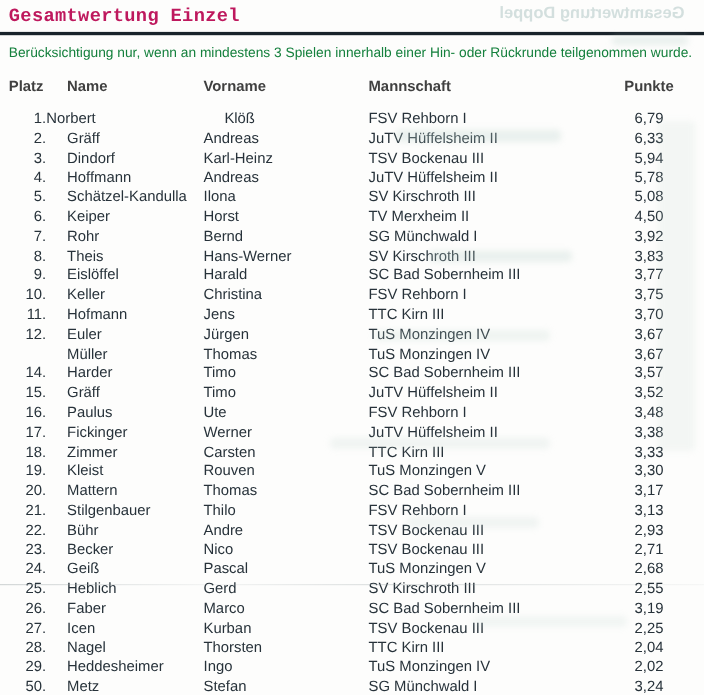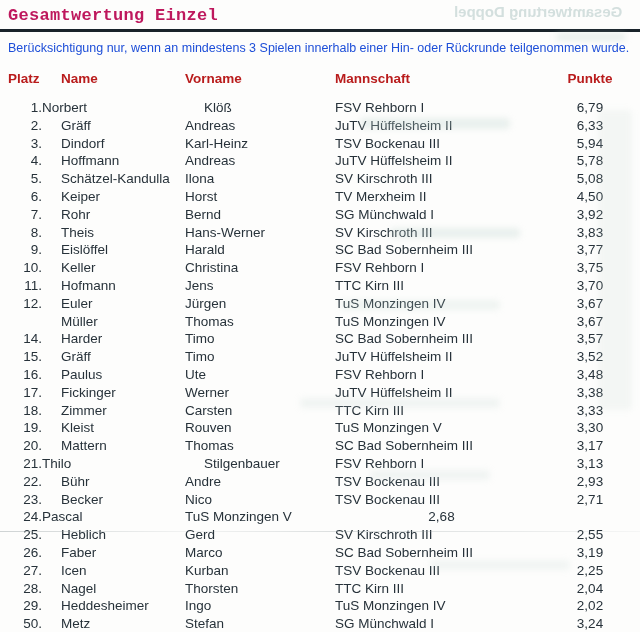--- a/index.html
+++ b/index.html
@@ -26,34 +26,34 @@
   }
   .title-rule{
     margin:2px 0 0 -8px;
     width:640px;height:3px;
     background:#19232a;
   }
   .note{
     margin:9px 0 0 0;
     font-size:12.5px;
     line-height:14px;
-    color:#1d4ed8;
+    color:#15803d;
     white-space:nowrap;
   }
   .thead,.trow{
     display:grid;
     grid-template-columns:34px 143px 150px 213px 84px;
     width:624px;
   }
   .thead{
     margin-top:15px;
     font-size:13.5px;
     font-weight:bold;
     line-height:17px;
-    color:#b91c1c;
+    color:#404040;
   }
   .thead .c.platz{text-align:left;}
   .c{white-space:nowrap;overflow:visible;}
   .c.platz{text-align:right;}
   .c.name{padding-left:19px;}
   .c.punkte{text-align:center;}
   .tbody{margin-top:12px;}
   .trow{
     font-size:13.5px;
     line-height:17.8px;
@@ -266,22 +266,22 @@
   <div class="trow">
     <div class="c platz">20.</div>
     <div class="c name">Mattern</div>
     <div class="c vorname">Thomas</div>
     <div class="c mannschaft">SC Bad Sobernheim III</div>
     <div class="c punkte">3,17</div>
   </div>
 
   <div class="trow">
     <div class="c platz">21.</div>
+    <div class="c name">Stilgenbauer</div>
     <div class="c vorname">Thilo</div>
-    <div class="c name">Stilgenbauer</div>
     <div class="c mannschaft">FSV Rehborn I</div>
     <div class="c punkte">3,13</div>
   </div>
 
   <div class="trow">
     <div class="c platz">22.</div>
     <div class="c name">Bühr</div>
     <div class="c vorname">Andre</div>
     <div class="c mannschaft">TSV Bockenau III</div>
     <div class="c punkte">2,93</div>
@@ -290,20 +290,21 @@
   <div class="trow">
     <div class="c platz">23.</div>
     <div class="c name">Becker</div>
     <div class="c vorname">Nico</div>
     <div class="c mannschaft">TSV Bockenau III</div>
     <div class="c punkte">2,71</div>
   </div>
 
   <div class="trow">
     <div class="c platz">24.</div>
+    <div class="c name">Geiß</div>
     <div class="c vorname">Pascal</div>
     <div class="c mannschaft">TuS Monzingen V</div>
     <div class="c punkte">2,68</div>
   </div>
 
   <div class="trow">
     <div class="c platz">25.</div>
     <div class="c name">Heblich</div>
     <div class="c vorname">Gerd</div>
     <div class="c mannschaft">SV Kirschroth III</div>

